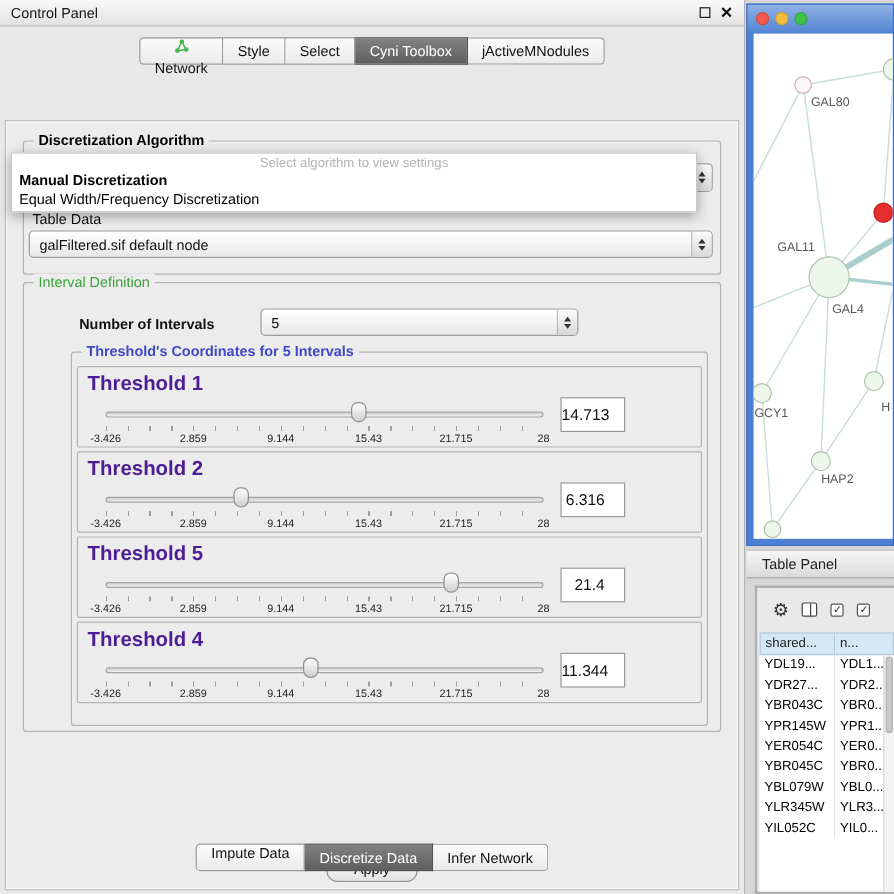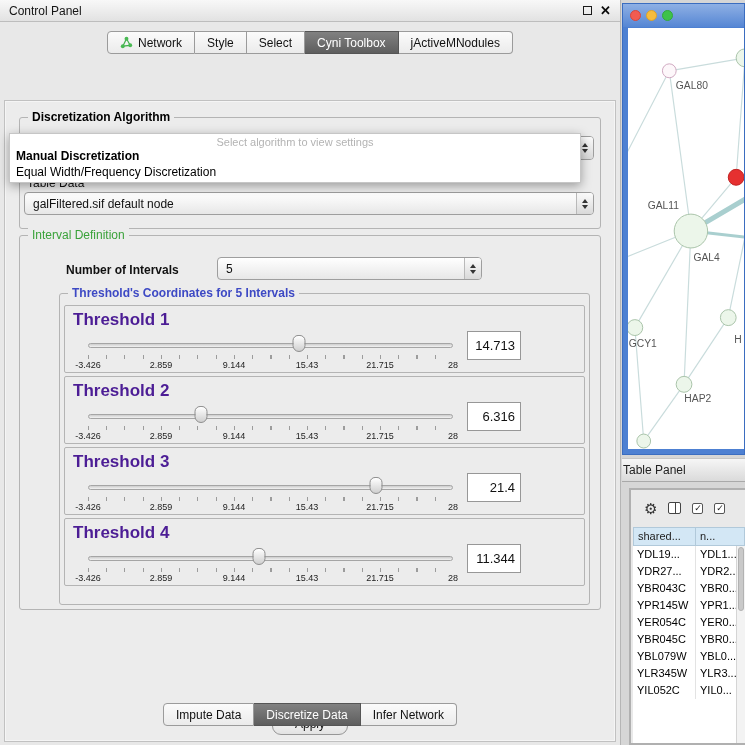--- a/index.html
+++ b/index.html
@@ -12,21 +12,21 @@
   .cp-title { font-size:12px; color:#151515; }
   .cp-buttons { margin-left:auto; display:flex; align-items:center; gap:8px; }
   .float-btn { width:9px; height:9px; border:1.5px solid #1a1a1a; background:transparent; }
   .close-btn { font-size:13px; font-weight:bold; color:#0a0a0a; line-height:1; }
 
   .tabbar { position:absolute; left:0; right:0; display:flex; justify-content:center; }
   .tabbar.top { top:31px; }
   .tabbar.bottom { top:703px; }
   .tab { display:flex; align-items:center; gap:5px; padding:0 12px; height:23px; font-size:12px; color:#111;
          background:linear-gradient(#fbfbfb,#ebebeb); border:1px solid #9b9b9b; border-left:none; white-space:nowrap; }
-  .tab:first-child { border-left:1px solid #9b9b9b; border-radius:4px 0 0 4px; }
+  .tab:first-child { border-left:1px solid #9b9b9b; border-radius:4px 0 0 4px;flex-direction:column; }
   .tab:last-child { border-radius:0 4px 4px 0; }
   .tab.selected { background:linear-gradient(#818181,#5e5e5e); color:#fff; border-color:#555; }
   .net-ico { width:13px; height:13px; display:block; }
 
   .cp-body { position:absolute; left:4px; top:58px; width:612px; height:642px; background:#ececec; border:1px solid #c1c1c1; box-shadow:inset 0 0 0 1px #f5f5f5;margin-top:42px; }
 
   .group { position:absolute; border:1px solid #b4b4b4; border-radius:3px; }
   .group-title { position:absolute; top:-8px; left:8px; background:#ececec; padding:0 4px; font-size:12px; white-space:nowrap; }
   .gt-black { color:#000; font-weight:bold; }
   .gt-green { color:#3aa23a; }
@@ -38,21 +38,21 @@
            border-left:1px solid #b9b9b9; background:linear-gradient(#fbfbfb,#d9d9d9); }
   .stepper .up, .stepper .dn { width:0; height:0; border-left:3.5px solid transparent; border-right:3.5px solid transparent; }
   .stepper .up { border-bottom:4px solid #333; margin-bottom:2px; }
   .stepper .dn { border-top:4px solid #333; }
 
   .algo-group { left:14px; top:16px; width:582px; height:112px; }
   .algo-combo { left:8px; top:18px; width:566px; height:24px; }
   .table-data-label { position:absolute; left:7px; top:58px; font-size:12px; color:#111; }
   .table-data-combo { left:4px; top:74px; width:570px; height:23px; }
 
-  .popup { position:absolute; left:4px; top:32px; width:572px; height:50px; background:#fff; border:1px solid #c6c6c6;
+  .popup { position:absolute; left:4px; top:26px; width:572px; height:50px; background:#fff; border:1px solid #c6c6c6;
            box-shadow:0 3px 10px rgba(0,0,0,.35); z-index:20; }
   .popup-placeholder { text-align:center; color:#b3b3b3; font-size:11px; padding-top:2px; }
   .popup-item { font-size:12px; color:#000; padding:1px 6px; }
   .popup-item.selected { font-weight:bold; }
 
   .interval-group { left:14px; top:134px; width:582px; height:375px; }
   .num-label { position:absolute; left:46px; top:27px; font-weight:bold; color:#111; }
   .num-combo { left:197px; top:21px; width:265px; height:23px; }
 
   .thresh-group { position:absolute; left:39px; top:57px; width:531px; height:312px; border:1px solid #b4b4b4; border-radius:3px; }
@@ -60,21 +60,21 @@
   .threshold-box { position:relative; height:68px; border:1px solid #b4b4b4; background:#ececec; margin-bottom:3px; border-radius:2px; }
   .threshold-label { position:absolute; left:8px; top:4px; font-size:17px; font-weight:bold; color:#4c1d95; }
   .slider { position:absolute; left:23px; top:27px; width:365px; height:36px; }
   .slider-track { position:absolute; left:0; right:0; top:10px; height:5px; background:linear-gradient(#cdcdcd,#f2f2f2); border:1px solid #a5a5a5; border-radius:3px; }
   .slider-thumb { position:absolute; top:2px; width:13px; height:17px; transform:translateX(-50%);
            background:linear-gradient(#ffffff,#cfcfcf); border:1px solid #8d8d8d; border-radius:6px 6px 7px 7px; }
   .slider-ticks { position:absolute; left:0; right:0; top:22px; height:4px;
            background-image:repeating-linear-gradient(90deg,#9c9c9c 0 1px,transparent 1px 18.25px); }
   .tick-label { position:absolute; top:27px; transform:translateX(-50%); font-size:9px; color:#222; white-space:nowrap; }
   .value-box { position:absolute; left:402px; top:25px; width:54px; height:29px; background:#fff; border:1px solid #979797;
-           font-size:13px; color:#111; text-align:right; line-height:27px; padding-right:5px; }
+           font-size:13px; color:#111; text-align:right; line-height:27px; padding-right:16px; }
 
   .attr-group { left:14px; top:514px; width:582px; height:92px; }
   .attr-subtitle { position:absolute; left:12px; top:12px; font-weight:bold; color:#111; }
   .attr-list { position:absolute; left:12px; top:30px; right:10px; height:52px; background:#fff; border:1px solid #a8a8a8; overflow:hidden; }
   .attr-item { font-size:12px; color:#111; padding:1px 6px; line-height:15px; }
   .vscroll { position:absolute; right:0; top:0; bottom:0; width:11px; background:#f1f1f1; border-left:1px solid #cfcfcf; }
   .vscroll .thumb { position:absolute; left:1px; right:1px; top:1px; height:72%; background:linear-gradient(90deg,#d0d0d0,#bababa); border:1px solid #a2a2a2; border-radius:5px; }
 
   .apply-btn { position:absolute; left:50%; top:612px; transform:translateX(-50%); padding:3px 22px; font-size:12px; color:#111;
            background:linear-gradient(#ffffff,#e2e2e2); border:1px solid #969696; border-radius:9px; }
@@ -84,21 +84,21 @@
   .net-titlebar { position:absolute; left:0; right:0; top:0; height:23px; background:linear-gradient(#8fb0e4,#5586d4); }
   .traffic { position:absolute; left:7px; top:6px; display:flex; gap:5px; }
   .light { width:11px; height:11px; border-radius:50%; }
   .light.red    { background:#f15b51; border:1px solid #d5473e; }
   .light.yellow { background:#f6bc3d; border:1px solid #dba32b; }
   .light.green  { background:#3ec24a; border:1px solid #32a83e; }
   .net-canvas { position:absolute; left:5px; top:24px; right:0; bottom:5px; background:#fff; overflow:hidden; }
   .net-canvas svg { width:100%; height:100%; display:block; }
 
   .table-panel-bar { position:absolute; left:622px; top:458px; width:123px; height:24px; background:linear-gradient(#f6f6f6,#dadada);
-           border-top:1px solid #c6c6c6; border-bottom:1px solid #a9a9a9; font-size:12px; color:#222; line-height:22px; padding-left:1px; }
+           border-top:1px solid #c6c6c6; border-bottom:1px solid #a9a9a9; font-size:12px; color:#222; line-height:22px; padding-left:13px; }
 
   
   .table-window { position:absolute; left:629px; top:488px; width:116px; height:257px; background:#e9e9e9; border:2px solid #b0b0b0; border-right:none; }
   .tw-toolbar { position:absolute; left:0; right:0; top:4px; height:28px; display:flex; align-items:center; gap:11px; padding-left:13px; }
   .gear { font-size:15px; color:#333; line-height:1; }
   .cols-ico { width:13px; height:12px; border:1.5px solid #444; border-radius:2px; position:relative; background:#fff; }
   .cols-ico::after { content:""; position:absolute; left:50%; top:0; bottom:0; width:1.5px; background:#444; }
   .chk { width:11px; height:11px; border:1.5px solid #555; border-radius:2px; background:#fff; font-size:9px; color:#222; line-height:9px; text-align:center; }
 
   .grid { position:absolute; left:2px; right:0; top:37px; bottom:0; background:#fff; }
@@ -223,21 +223,21 @@
                   <span class="tick-label" style="left: 0%;">-3.426</span>
                   <span class="tick-label" style="left: 20%;">2.859</span>
                   <span class="tick-label" style="left: 40%;">9.144</span>
                   <span class="tick-label" style="left: 60%;">15.43</span>
                   <span class="tick-label" style="left: 80%;">21.715</span>
                   <span class="tick-label" style="left: 100%;">28</span>
                 </div>
                 <div class="value-box">6.316</div>
               </div>
               <div class="threshold-box">
-                <div class="threshold-label">Threshold 3</div>
+                <div class="threshold-label">Threshold 5</div>
                 <div class="slider">
                   <div class="slider-track"></div>
                   <div class="slider-thumb" style="left: 79%;"></div>
                   <div class="slider-ticks"></div>
                   <span class="tick-label" style="left: 0%;">-3.426</span>
                   <span class="tick-label" style="left: 20%;">2.859</span>
                   <span class="tick-label" style="left: 40%;">9.144</span>
                   <span class="tick-label" style="left: 60%;">15.43</span>
                   <span class="tick-label" style="left: 80%;">21.715</span>
                   <span class="tick-label" style="left: 100%;">28</span>

